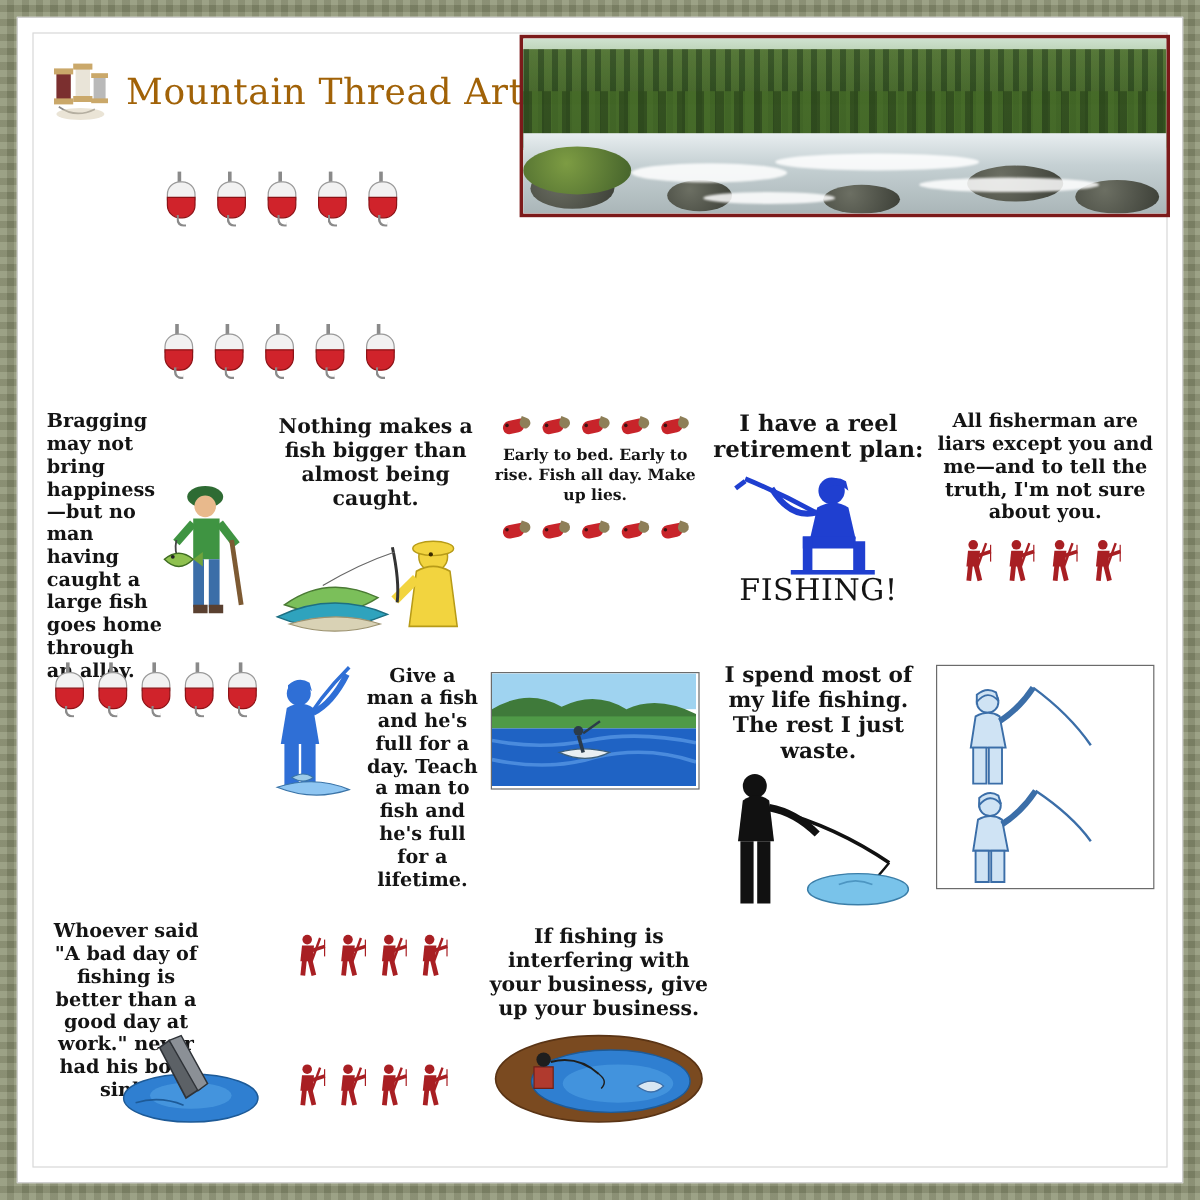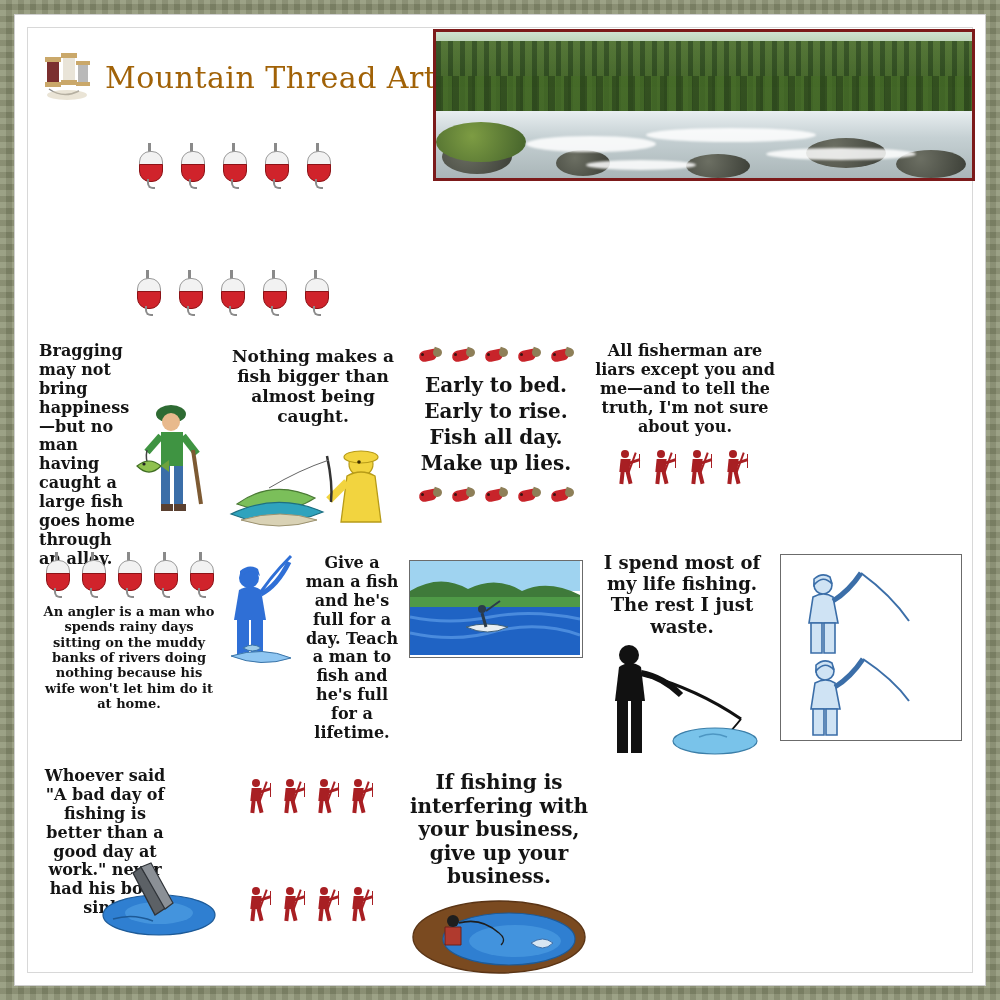--- a/index.html
+++ b/index.html
@@ -375,21 +375,21 @@
                 <div class="bodyl"></div>
                 <div class="tail"></div>
                 <div class="eye"></div>
               </div>
             <div class="lure">
                 <div class="bodyl"></div>
                 <div class="tail"></div>
                 <div class="eye"></div>
               </div>
           </div>
-          <div class="quote q-script" style="font-size:20px; line-height:1.3;">Early to bed. Early to rise. Fish all day. Make up lies.</div>
+          <div class="quote q-script" style="font-size:13px; line-height:1.3;">Early to bed. Early to rise. Fish all day. Make up lies.</div>
           <div class="lure-row" style="margin-top:10px;">
             <div class="lure">
                 <div class="bodyl"></div>
                 <div class="tail"></div>
                 <div class="eye"></div>
               </div>
             <div class="lure">
                 <div class="bodyl"></div>
                 <div class="tail"></div>
                 <div class="eye"></div>
@@ -405,20 +405,38 @@
                 <div class="eye"></div>
               </div>
             <div class="lure">
                 <div class="bodyl"></div>
                 <div class="tail"></div>
                 <div class="eye"></div>
               </div>
           </div>
         </div>
 
+        <div class="cell" style="width:186px;">
+          <div class="quote q-script" style="font-size:19px;">I have a reel retirement plan:</div>
+          <div style="display:flex; justify-content:center; margin-top:2px;">
+            <svg width="150" height="90" viewBox="0 0 150 90">
+              <path d="M14 10 q44 18 86 44" stroke="#1f3fd0" stroke-width="4" fill="none"></path>
+              <circle cx="86" cy="20" r="11" fill="#1f3fd0"></circle>
+              <path d="M78 22 q10 -12 22 -2 l-2 -8 q-10 -6 -20 2 z" fill="#1f3fd0"></path>
+              <path d="M74 34 q14 -8 26 0 l6 26 h-38 z" fill="#1f3fd0"></path>
+              <path d="M62 58 h44 v10 h-44 z" fill="#1f3fd0"></path>
+              <path d="M104 62 h10 v26 h-10 z" fill="#1f3fd0"></path>
+              <path d="M62 58 h8 v30 h-8 z" fill="#1f3fd0"></path>
+              <path d="M52 86 h70 v4 h-70 z" fill="#1f3fd0"></path>
+              <path d="M74 38 q-22 6 -38 -20" stroke="#1f3fd0" stroke-width="5" fill="none"></path>
+              <path d="M14 12 l-8 6" stroke="#1f3fd0" stroke-width="4"></path>
+            </svg>
+          </div>
+          <div class="quote" style="font-family:'DejaVu Serif',serif; font-size:25px; letter-spacing:0.5px; margin-top:-2px;">FISHING!</div>
+        </div>
 
         <div class="cell" style="width:192px;">
           <div class="quote q-script" style="font-size:16px;">All fisherman are liars except you and me—and to tell the truth, I'm not sure about you.</div>
           <div class="fisher-row" style="margin-top:14px;">
             <div class="fisher">
                 <div class="head"></div>
                 <div class="body"></div>
                 <div class="leg1"></div>
                 <div class="leg2"></div>
                 <div class="arm"></div>
@@ -484,21 +502,20 @@
                 <div class="bot"></div>
                 <div class="hook"></div>
               </div>
             <div class="bobber">
                 <div class="stem"></div>
                 <div class="top"></div>
                 <div class="bot"></div>
                 <div class="hook"></div>
               </div>
           </div>
-          <div class="quote q-script" style="font-size:13px; margin-top:6px;">An angler is a man who spends rainy days sitting on the muddy banks of rivers doing nothing because his wife won't let him do it at home.</div>
         </div>
 
         <div class="cell" style="width:180px; display:flex;">
           <div style="flex:0 0 78px;">
             <svg width="78" height="130" viewBox="0 0 78 130">
               <path d="M64 4 q-26 26 -40 52" stroke="#2f6fd6" stroke-width="3" fill="none"></path>
               <circle cx="22" cy="26" r="10" fill="#2f6fd6"></circle>
               <path d="M13 26 q10 -12 20 -2 l-2 -7 q-9 -6 -18 2 z" fill="#2f6fd6"></path>
               <path d="M12 38 q12 -7 22 0 l5 30 h-32 z" fill="#2f6fd6"></path>
               <path d="M10 68 h12 v36 h-12 z" fill="#2f6fd6"></path>
@@ -661,21 +678,21 @@
                 <div class="arm"></div>
                 <div class="rod"></div>
                 <div class="line"></div>
               </div>
           </div>
         </div>
 
 
 
         <div class="cell" style="width:192px;">
-          <div class="quote q-script" style="font-size:20px; margin-top:4px;">If fishing is interfering with your business, give up your business.</div>
+          <div class="quote q-script" style="font-size:17px; margin-top:4px;">If fishing is interfering with your business, give up your business.</div>
           <div style="margin-top:8px; display:flex; justify-content:center;">
             <svg width="176" height="78" viewBox="0 0 176 78">
               <ellipse cx="88" cy="40" rx="86" ry="36" fill="#7a4a20" stroke="#5a3415" stroke-width="1.4"></ellipse>
               <ellipse cx="98" cy="42" rx="66" ry="26" fill="#2f7fd1" stroke="#1d5a97" stroke-width="1.2"></ellipse>
               <ellipse cx="104" cy="44" rx="46" ry="16" fill="#4a9ae0" opacity=".75"></ellipse>
               <path d="M34 30 h16 v18 h-16 z" fill="#b03a2e" stroke="#6d2118" stroke-width="1"></path>
               <circle cx="42" cy="24" r="6" fill="#1e1e1e"></circle>
               <path d="M48 26 q22 -6 40 10" stroke="#1e1e1e" stroke-width="1.6" fill="none"></path>
               <path d="M88 36 q8 6 2 12" stroke="#1e1e1e" stroke-width="1.2" fill="none"></path>
               <path d="M120 46 q12 -8 22 0 q-10 10 -22 0 z" fill="#d8e6f2" stroke="#3b6ea8" stroke-width="1"></path>

